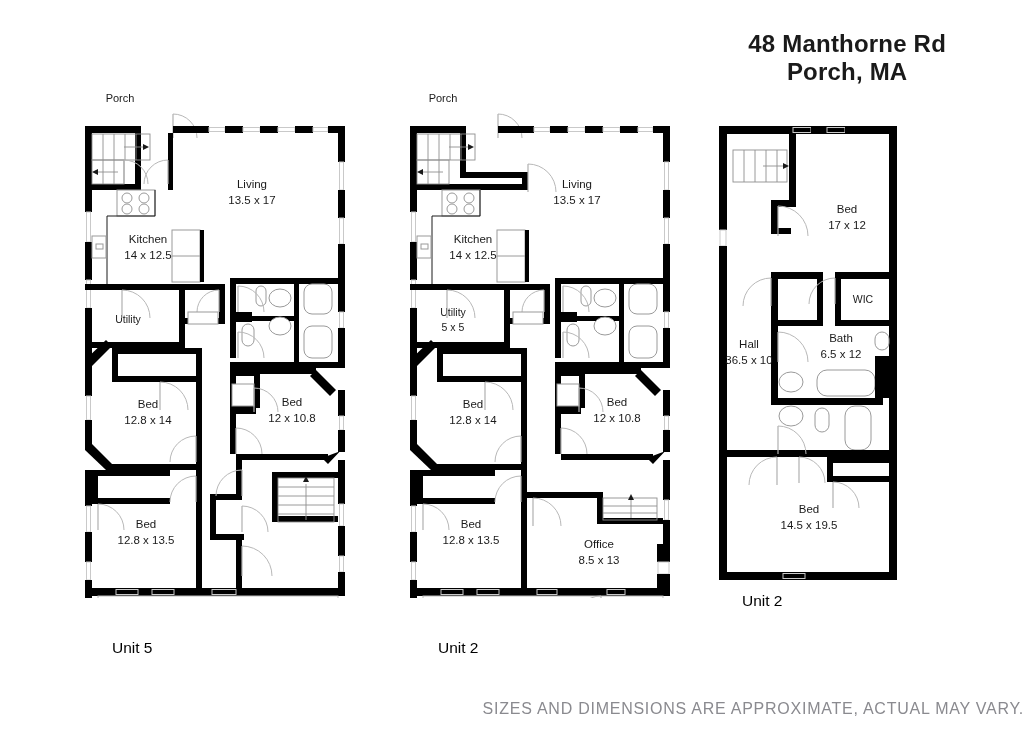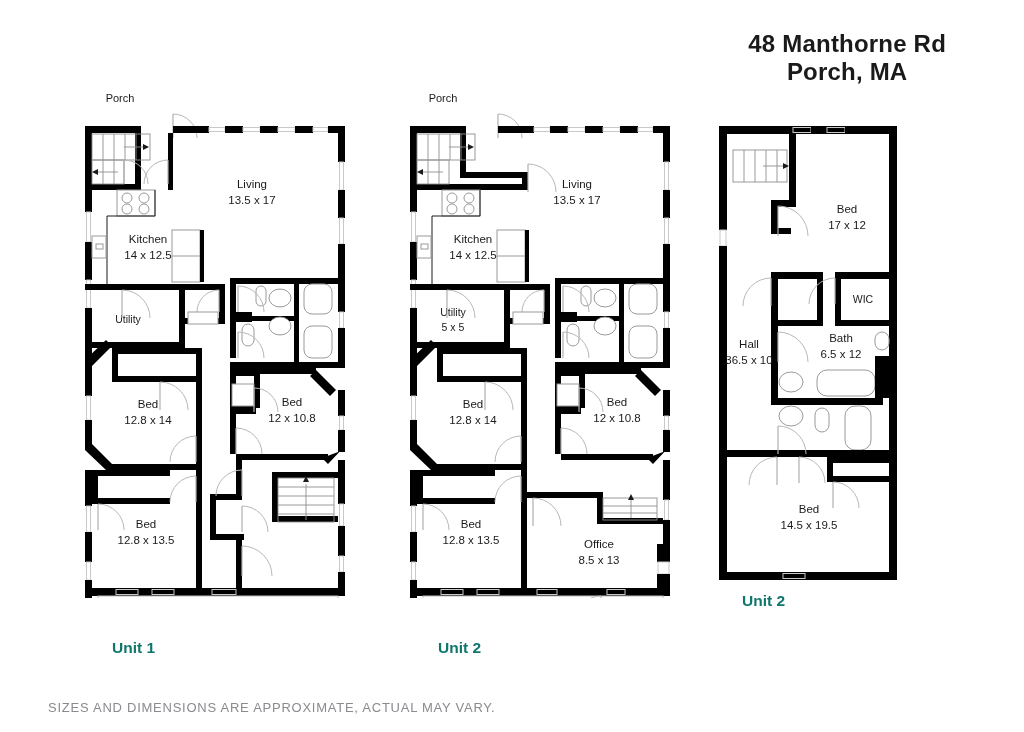--- a/index.html
+++ b/index.html
@@ -33,31 +33,30 @@
     font-weight: bold;
     letter-spacing: 0.2px;
     color: #1a1a1a;
     white-space: nowrap;
   }
   .footer-note {
     position: absolute;
     left: 0;
     right: 0;
     top: 700px;
-    text-align: left;
-    font-size: 13px;
+    text-align: right;
+    font-size: 16px;
     letter-spacing: 0.75px;
     color: #8a8a8f;
-    padding-left: 48px;
   }
   .unit-caption {
     position: absolute;
     font-size: 15.5px;
-    font-weight: bold;
-    color: #0f766e;
+    font-weight: normal;
+    color: #000000;
     white-space: nowrap;
   }
   svg { display: block; }
   text { font-family: "Liberation Sans", sans-serif; fill: #1a1a1a; }
   .rm-name { font-size: 11.5px; text-anchor: middle; }
   .rm-dim  { font-size: 11.5px; text-anchor: middle; }
   .rm-small { font-size: 10.5px; text-anchor: middle; }
   .porch-label { font-size: 11px; text-anchor: middle; }
   .wall { fill: #000000; }
   .thinline { fill: none; stroke: #1a1a1a; stroke-width: 1; }
@@ -290,21 +289,21 @@
     <line class="doorleaf" x1="182" y1="382" x2="182" y2="408"></line>
     <path class="swing" d="M 182 418 A 26 26 0 0 1 208 444"></path>
     <line class="doorleaf" x1="182" y1="418" x2="182" y2="444"></line>
     <path class="swing" d="M 182 458 A 30 30 0 0 1 212 488"></path>
     <line class="doorleaf" x1="182" y1="458" x2="182" y2="488"></line>
 
     <rect class="porchbox" x="38" y="508" width="240" height="54"></rect>
     <text class="porch-label" x="148" y="540">Porch</text>
   </svg>
 
-  <div class="unit-caption" style="left:112px; top:639px;">Unit 1</div>
+  <div class="unit-caption" style="left:112px; top:639px;">Unit 5</div>
 
   <svg style="position:absolute; left:385px; top:88px;" width="300" height="510" viewBox="0 0 300 510">
 
     <text class="porch-label" x="58" y="14">Porch</text>
 
     <path class="swing" d="M 113 26 A 24 24 0 0 1 137 50"></path>
     <line class="doorleaf" x1="113" y1="26" x2="113" y2="50"></line>
 
     <rect class="wall" x="25" y="38" width="50" height="7"></rect>
     <rect class="wall" x="113" y="38" width="20" height="7"></rect>

